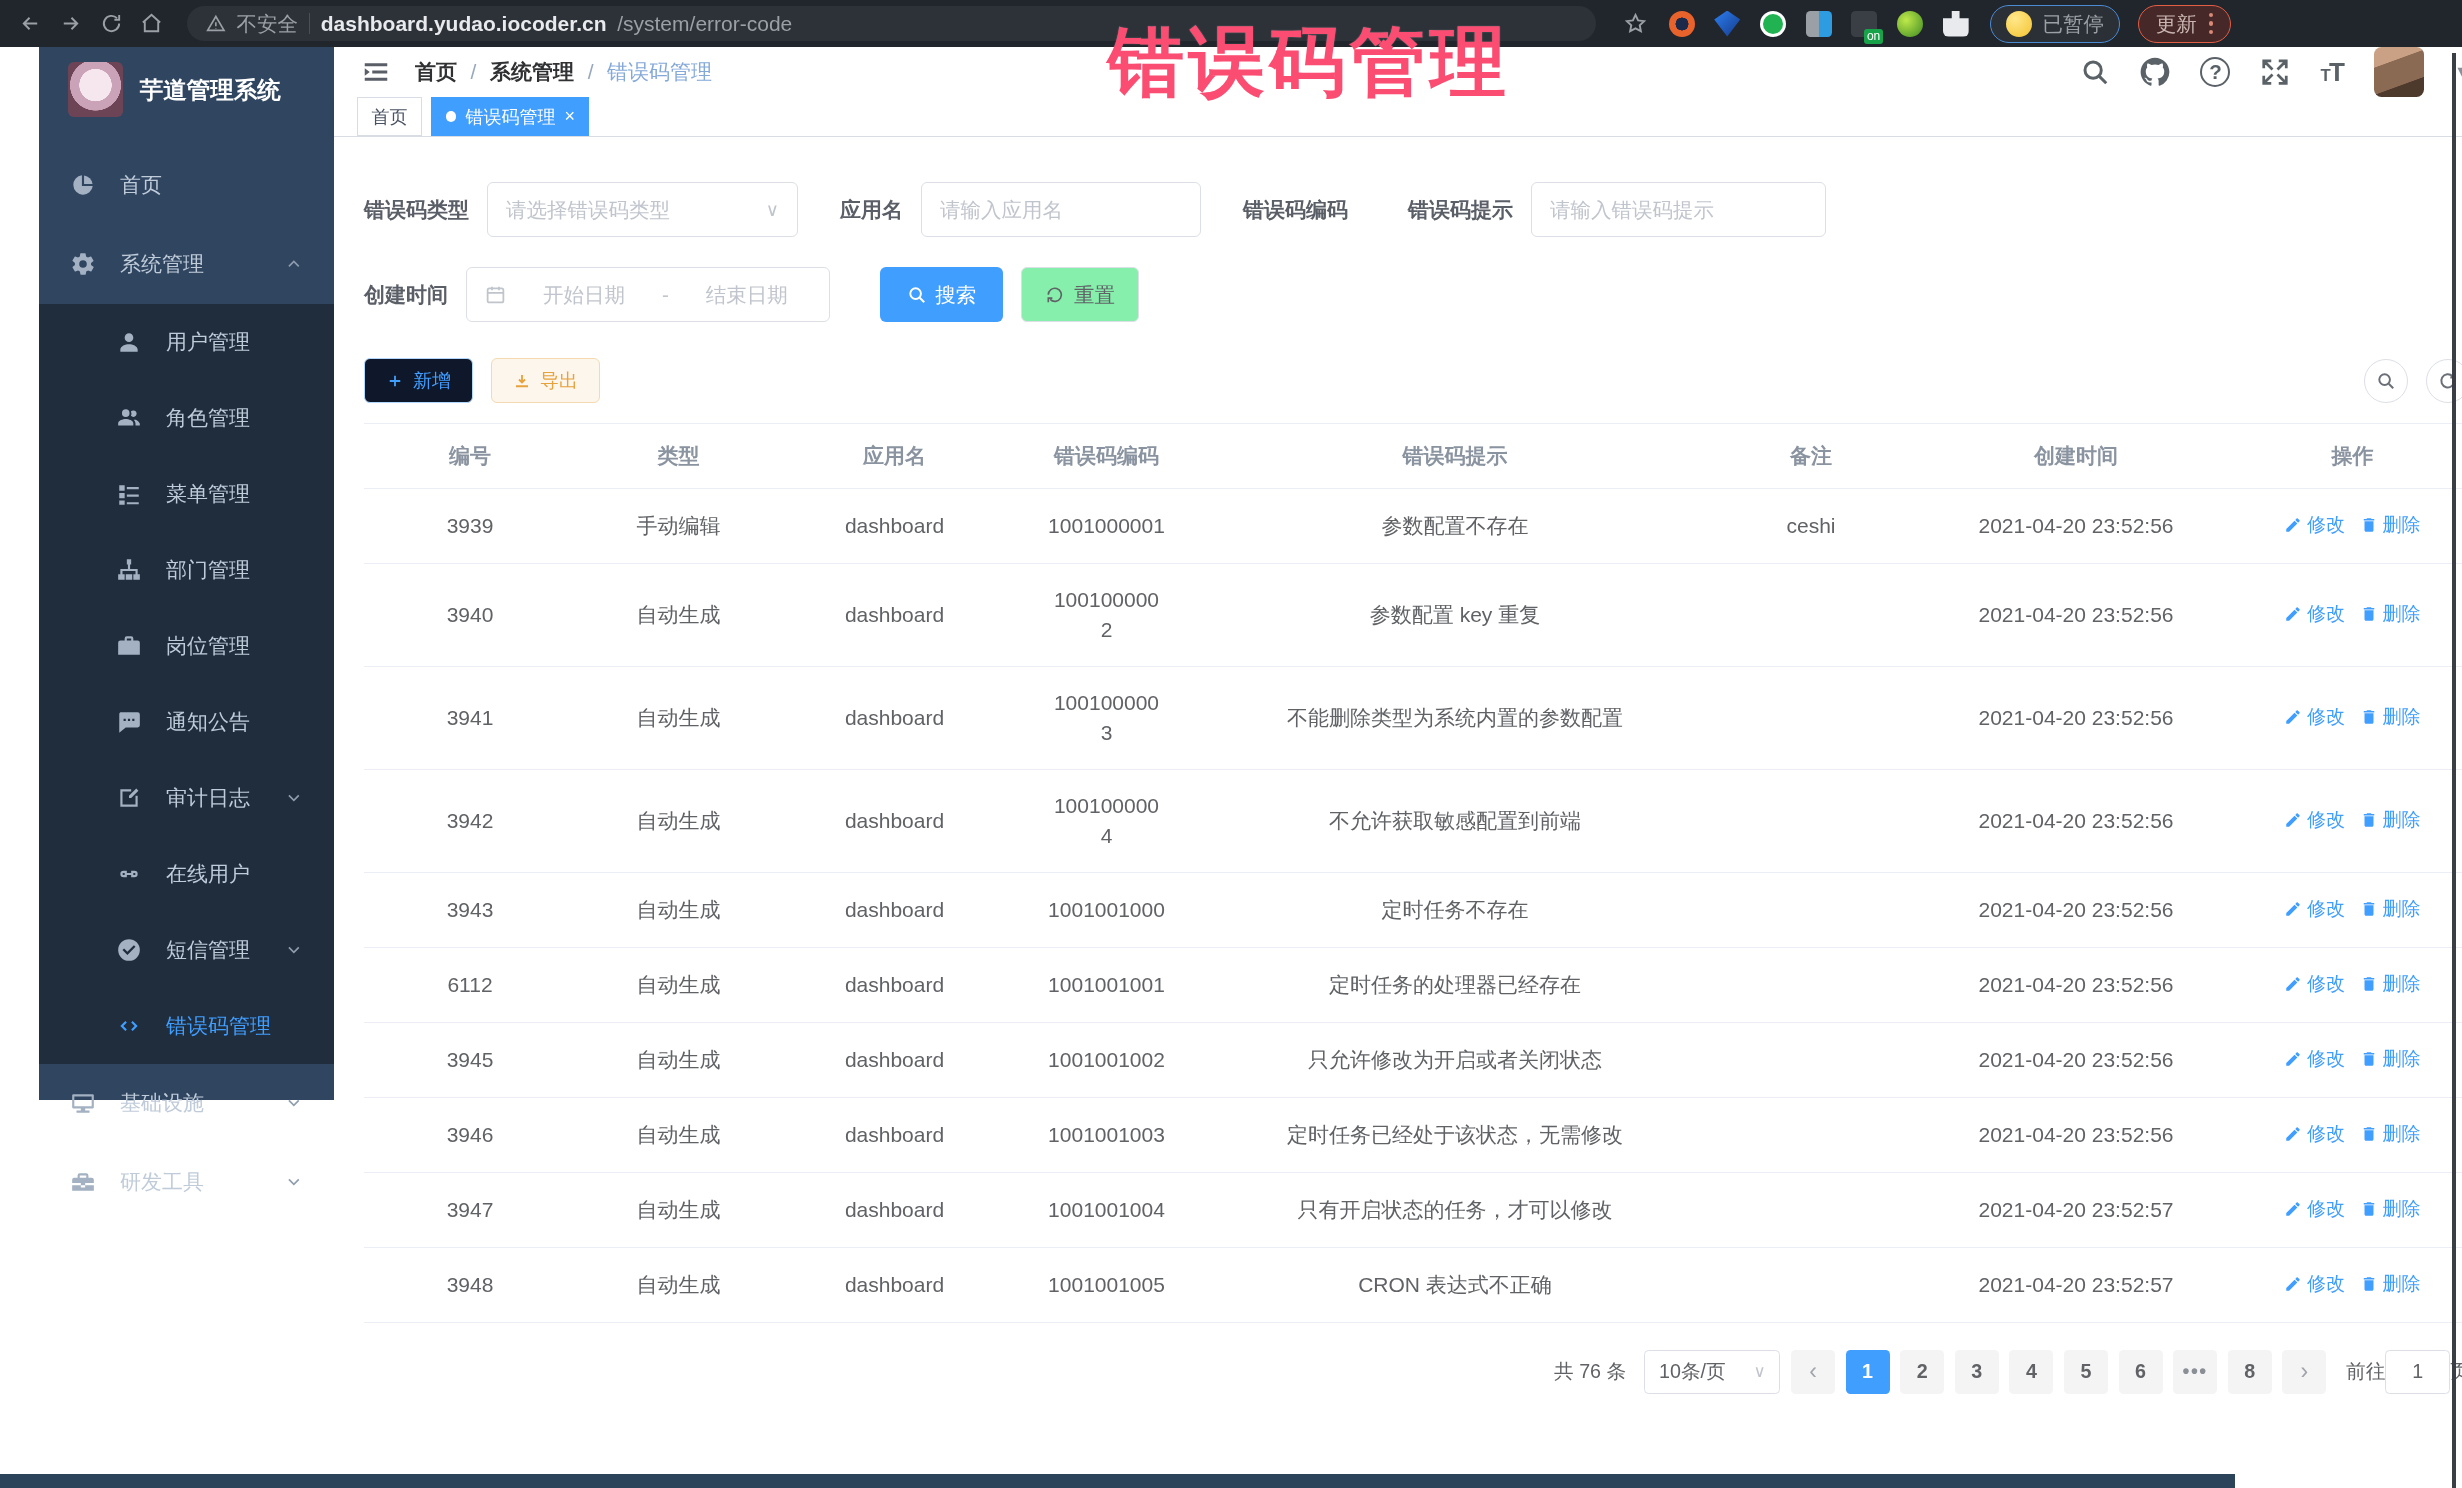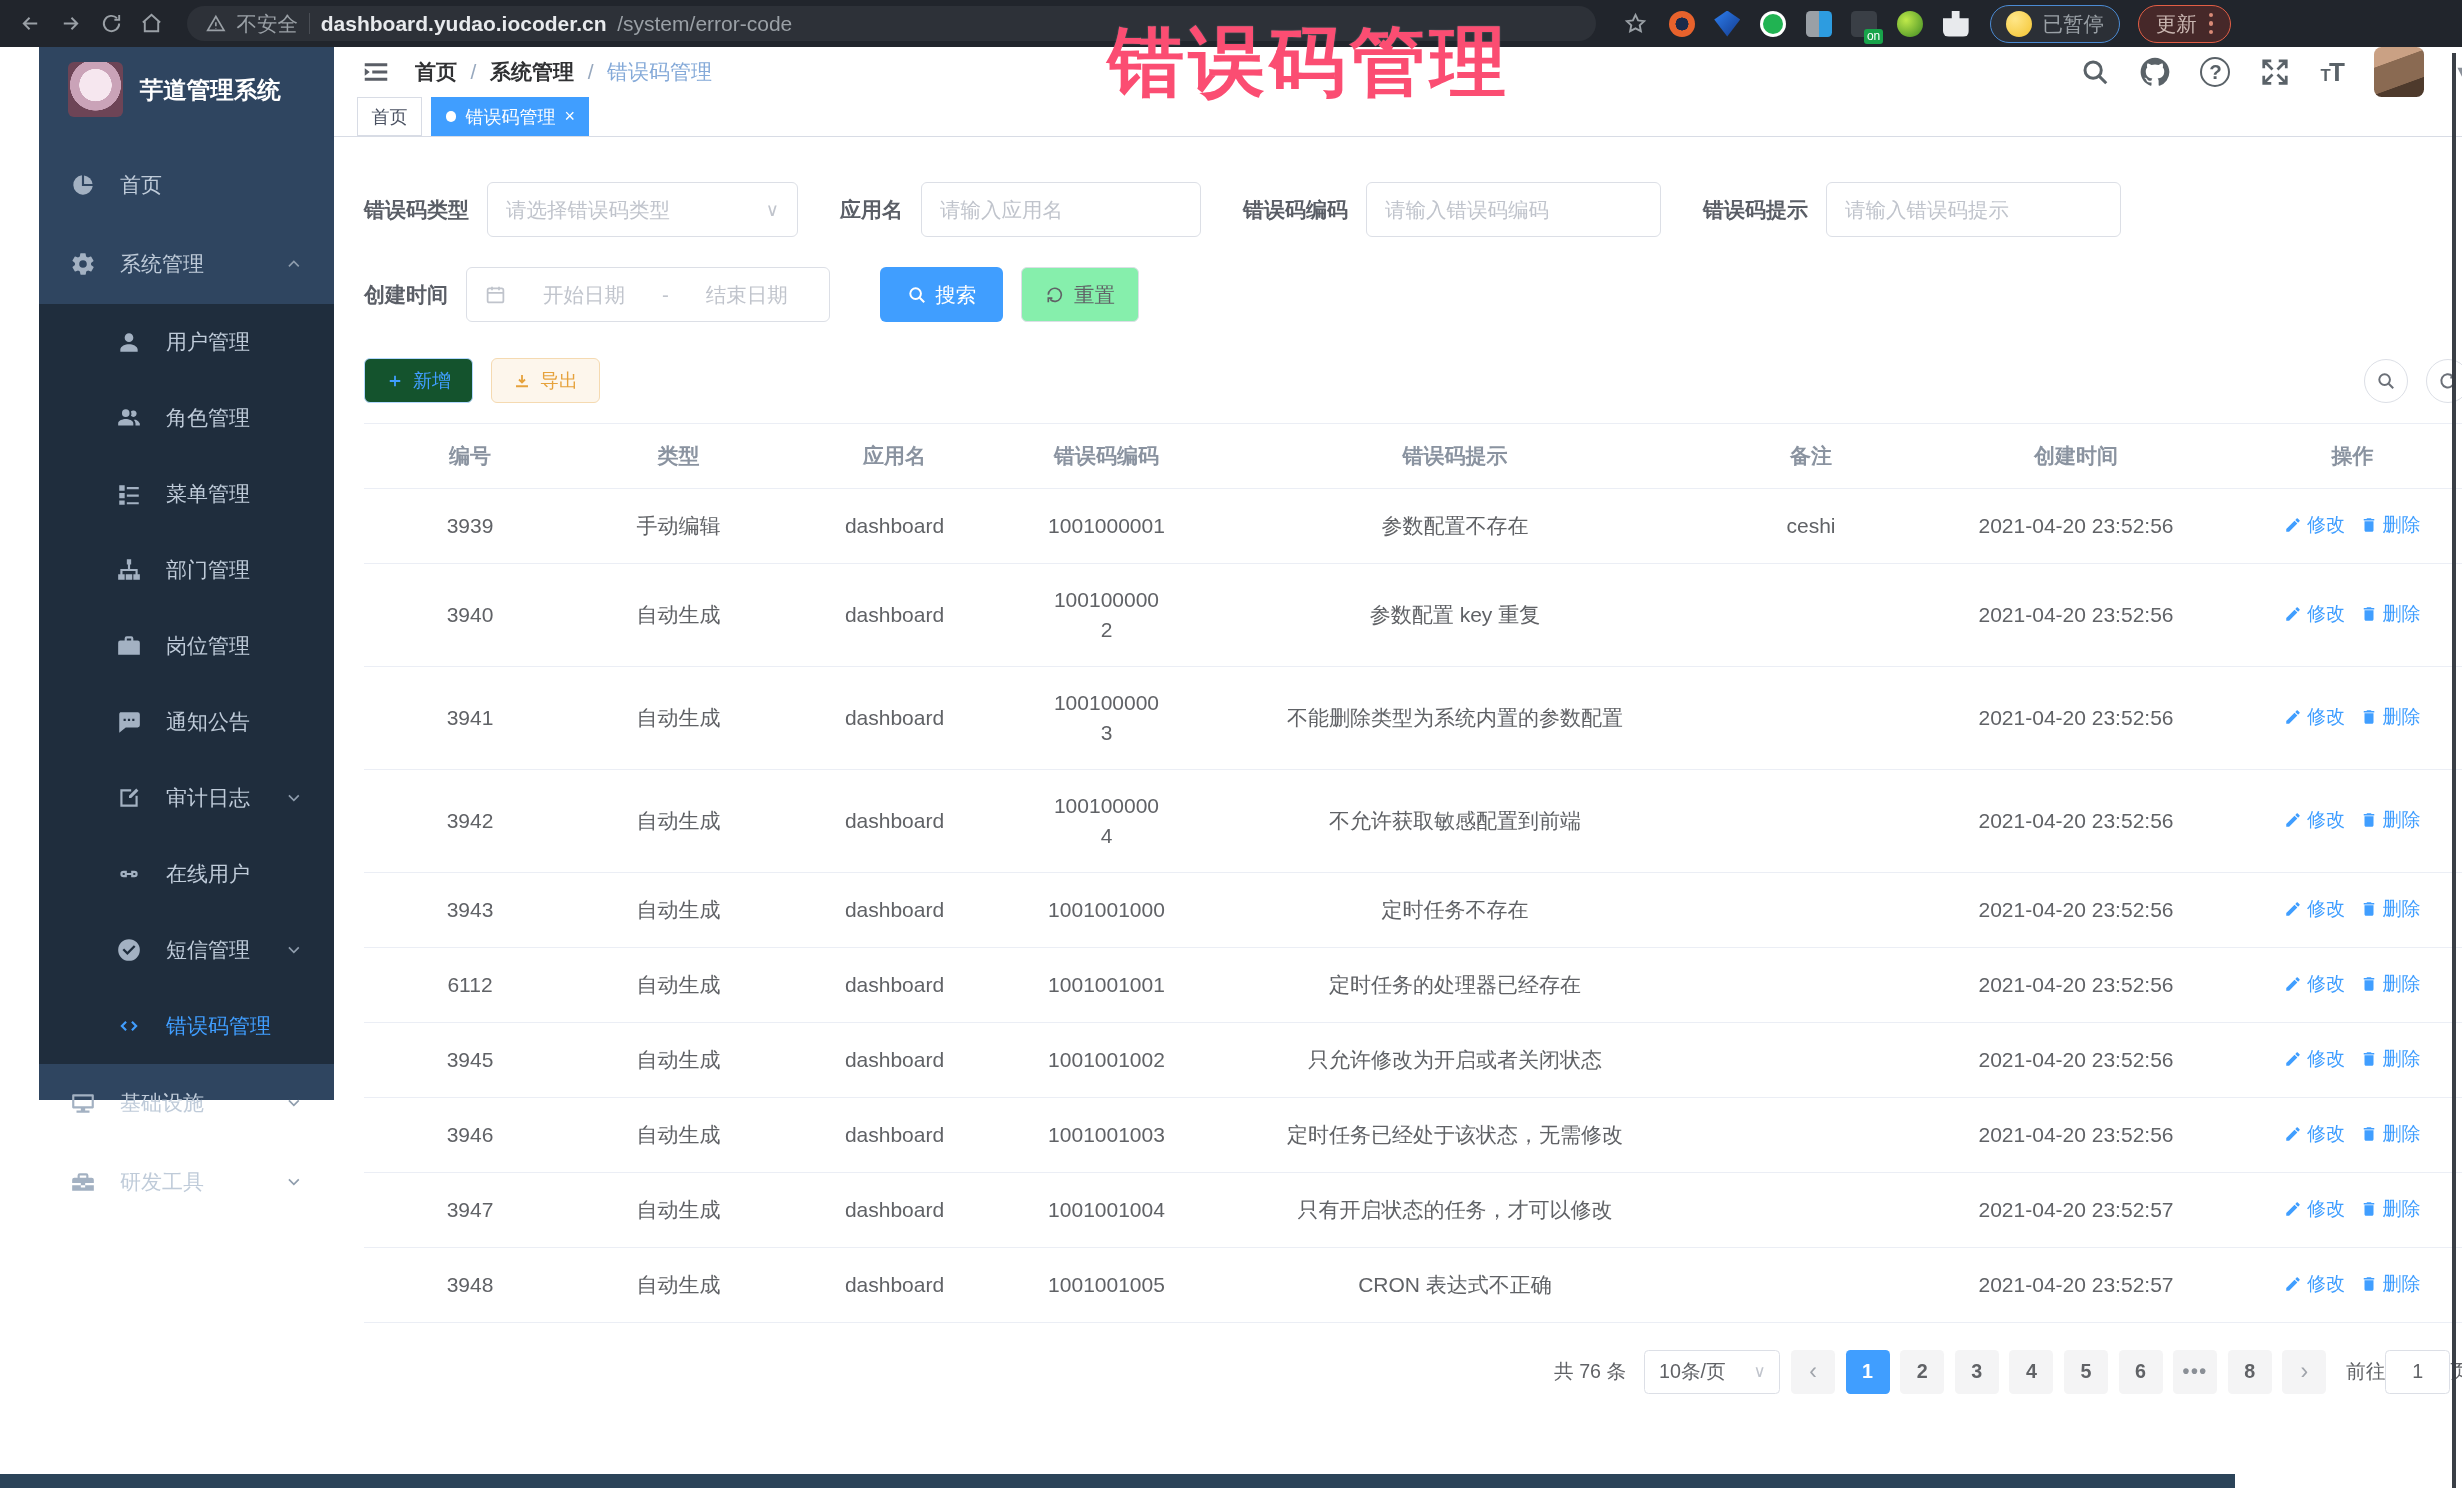--- a/index.html
+++ b/index.html
@@ -107,21 +107,21 @@
     gap:9px; font-size:20.5px; cursor:pointer; border:1.5px solid transparent; }
   .btn svg { width:19.7px; height:19.7px; }
   .btn-primary { background:#409eff; color:#fff; padding:0 26px; margin-left:7.6px; }
   .btn-plain { background:#86efac; color:#606266; border-color:#dcdfe6; padding:0 23px; margin-left:18px; }
 
   
   .toolbar { display:flex; align-items:center; margin-top:36px; }
   .btn-sm { height:45px; border-radius:6px; font-size:19px; padding:0 21px; display:inline-flex;
     align-items:center; gap:9px; cursor:pointer; }
   .btn-sm svg { width:18px; height:18px; }
-  .btn-add { background:#14532d; border:1.5px solid #b3d8ff; color:#409eff; }
+  .btn-add { background:#0f172a; border:1.5px solid #b3d8ff; color:#409eff; }
   .btn-export { background:#fdf6ec; border:1.5px solid #f5dab1; color:#e6a23c; margin-left:18px; }
   .tool-right { margin-left:auto; display:flex; gap:18px; }
   .circ { width:44px; height:44px; border-radius:50%; border:1.5px solid #dcdfe6; background:#fff; color:#6b7078;
     display:flex; align-items:center; justify-content:center; cursor:pointer; }
   .circ svg { width:19.7px; height:19.7px; }
 
   
   table { width:100%; border-collapse:collapse; table-layout:fixed; margin-top:19.7px; border-top:1.5px solid #ebeef5; }
   th { font-size:21px; color:#8a93a0; font-weight:700; padding:18px 15px; text-align:center;
     border-bottom:1.5px solid #ebeef5; }
@@ -430,23 +430,20 @@
             </div>
           </div>
           <div class="f-group">
             <span class="f-label">应用名</span>
             <div class="inp w-app">
                 <input placeholder="请输入应用名" style="">
               </div>
           </div>
           <div class="f-group">
             <span class="f-label">错误码编码</span>
-            <div class="inp w-code">
-                <input placeholder="请输入错误码编码" style="">
-              </div>
           </div>
           <div class="f-group">
             <span class="f-label">错误码提示</span>
             <div class="inp w-msg">
                 <input placeholder="请输入错误码提示" style="">
               </div>
           </div>
         </div>
 
         <div class="f-row">

